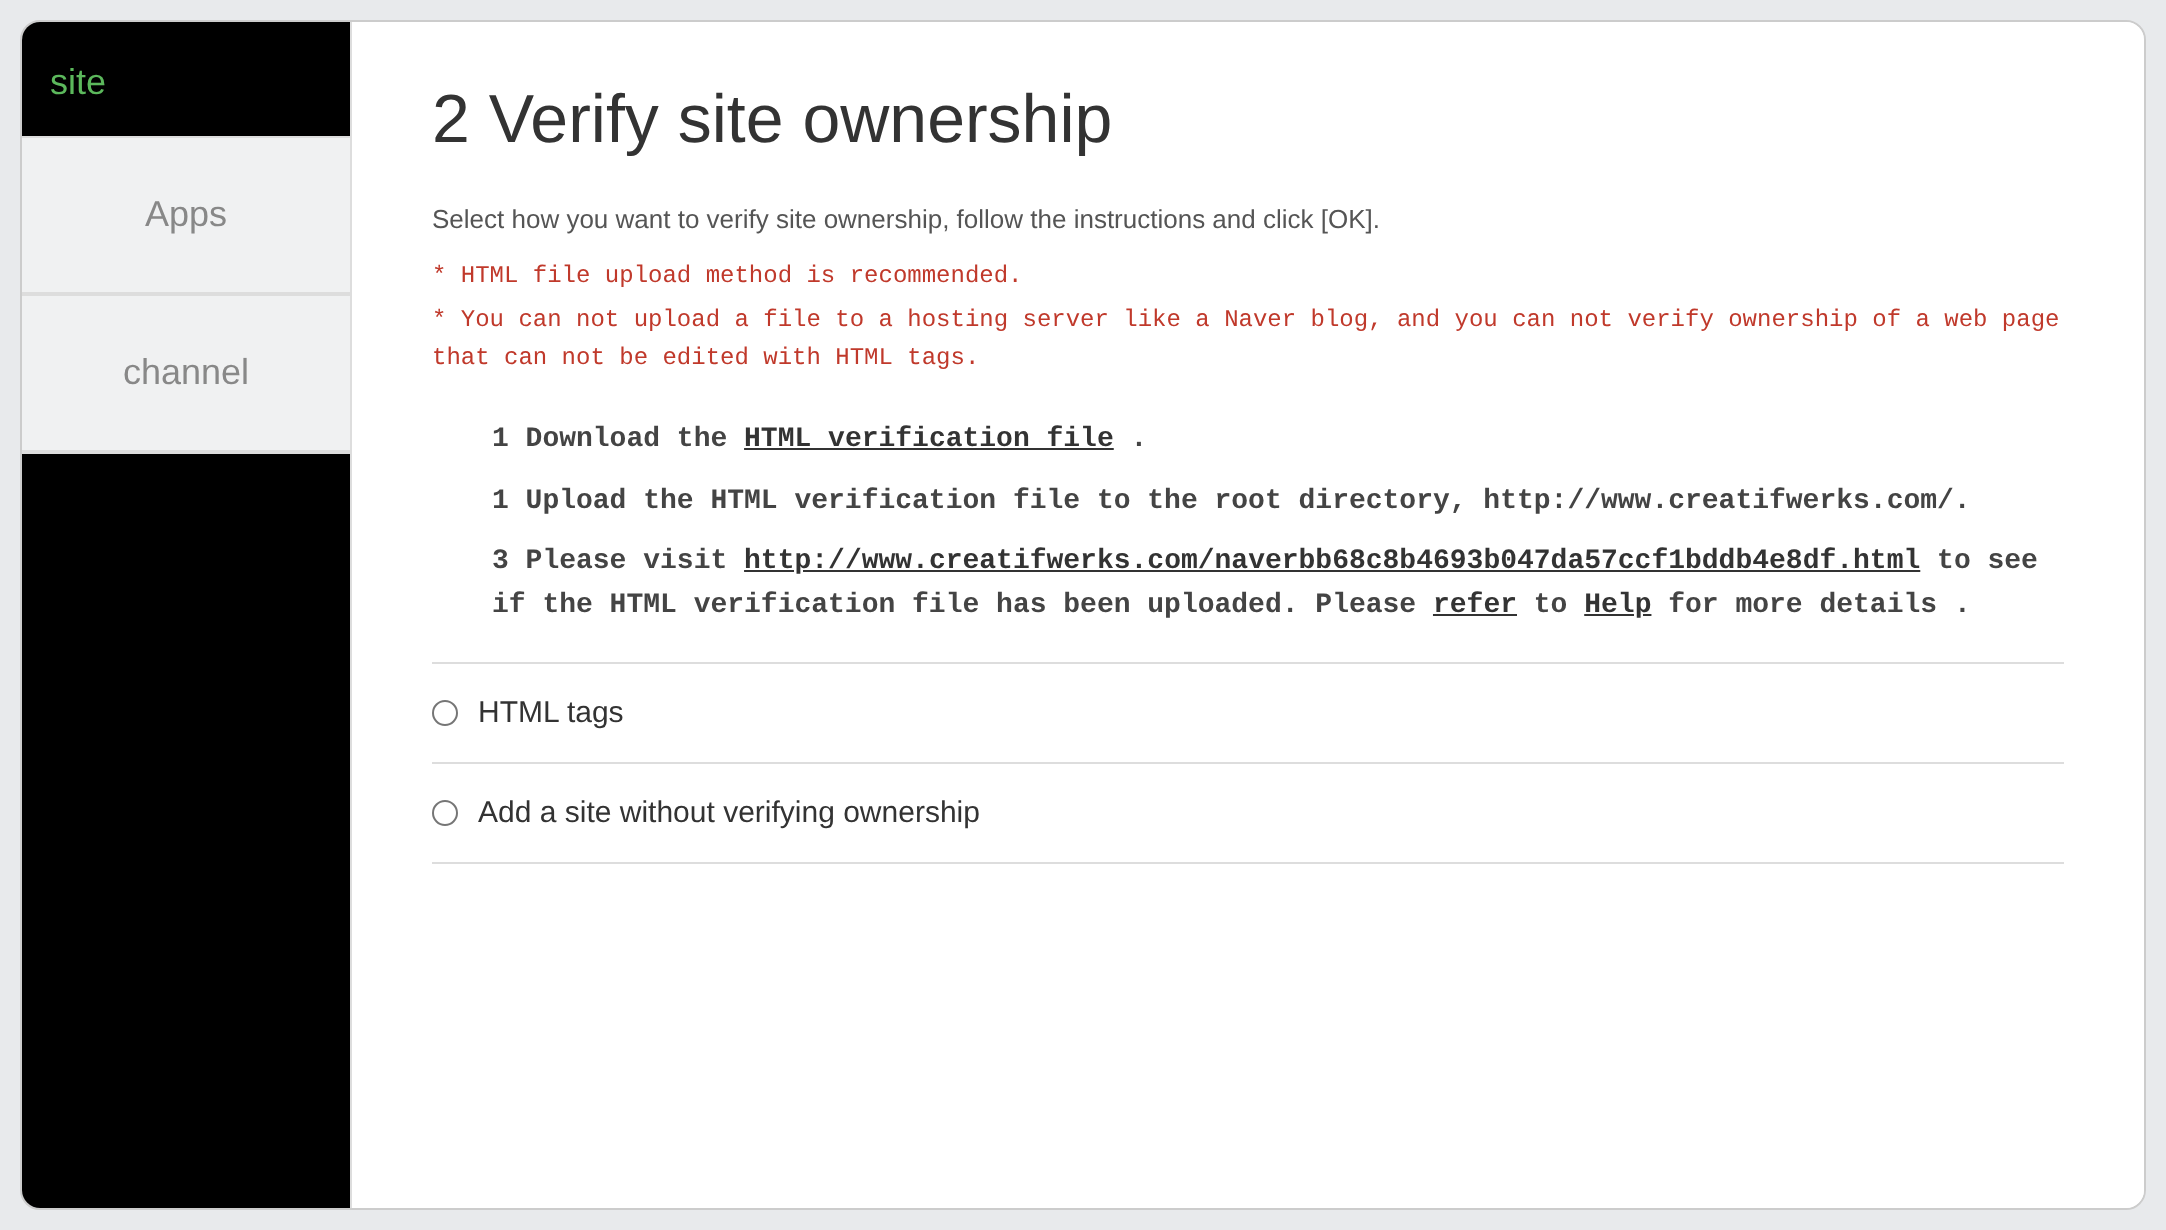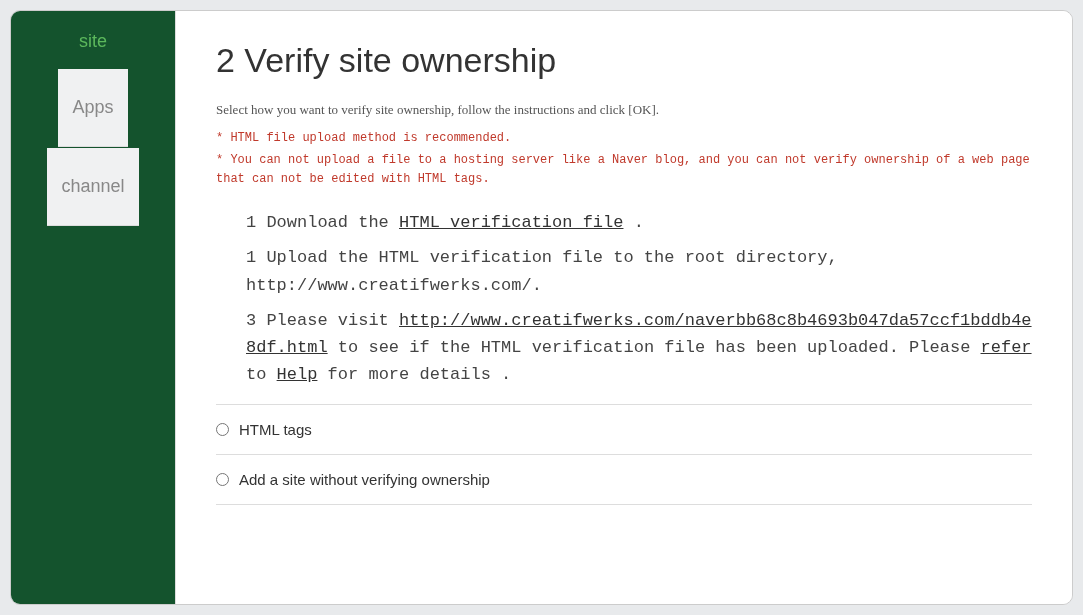--- a/index.html
+++ b/index.html
@@ -18,26 +18,25 @@
       min-height: 595px;
       background: #f5f6f7;
       border-radius: 10px;
       border: 1px solid #ccc;
       display: flex;
       overflow: hidden;
       position: relative;
     }
     .sidebar {
       width: 165px;
-      background: #14532d;
+      background: #000000;
       border-right: 1px solid #ddd;
       display: flex;
       flex-direction: column;
       padding-top: 10px;
-      align-items: center;
     }
     .sidebar-top {
       padding: 10px 14px 16px 14px;
     }
     .site-label {
       color: #5cb85c;
       font-size: 18px;
       font-weight: normal;
     }
     .sidebar-divider {
@@ -64,21 +63,21 @@
       font-size: 34px;
       font-weight: 300;
       color: #333;
       margin-bottom: 20px;
     }
     .description {
       font-size: 13px;
       color: #555;
       margin-bottom: 10px;
       line-height: 1.6;
-      font-family: Liberation Serif, serif;
+      font-family: Liberation Sans, sans-serif;
     }
     .note-recommended {
       color: #c0392b;
       font-size: 12px;
       margin-bottom: 6px;
       font-family: 'Courier New', monospace;
     }
     .note-warning {
       color: #c0392b;
       font-size: 12px;
@@ -107,24 +106,25 @@
       color: #333;
       font-weight: normal;
     }
     .steps-list {
       margin-left: 30px;
       margin-top: 12px;
       margin-bottom: 10px;
     }
     .step-item {
       margin-bottom: 8px;
-      font-size: 17px;
+      font-size: 14px;
       color: #444;
       line-height: 1.6;
       font-family: 'Courier New', monospace;
+      font-weight: bold;
     }
     .step-link {
       color: #333;
       text-decoration: underline;
     }
     .step-link-long {
       color: #333;
       text-decoration: underline;
       word-break: break-all;
     }

